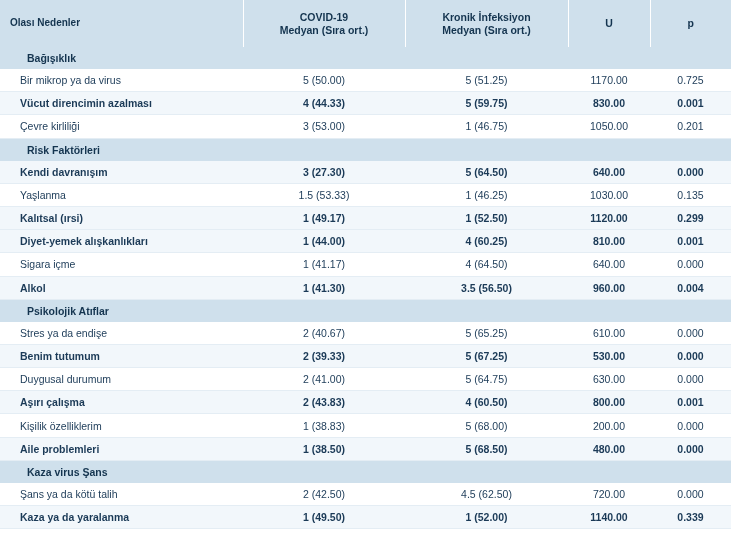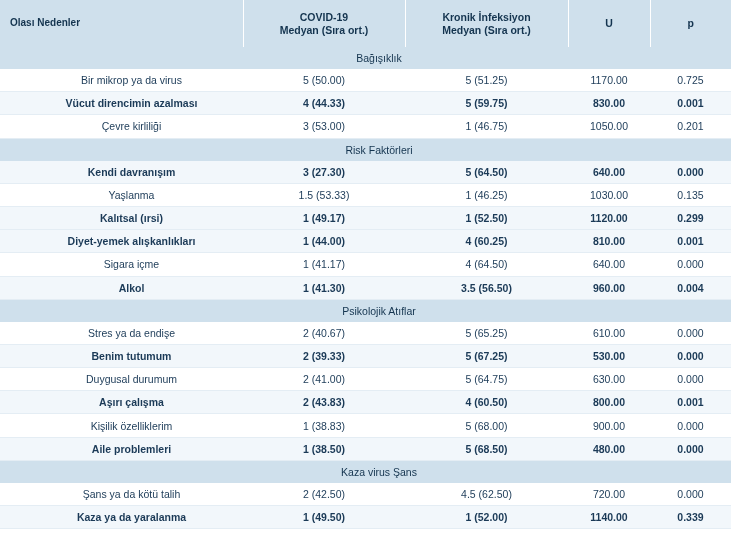--- a/index.html
+++ b/index.html
@@ -49,36 +49,35 @@
   th.col-cause { width: 243px; }
   th.col-covid { width: 162px; }
   th.col-chronic { width: 163px; }
   th.col-u { width: 82px; }
   th.col-p { width: 81px; }
 
   
   tr.section-row td {
     background: #cfe0ec;
     color: #14344f;
-    font-weight: normal;
+    font-weight: bold;
     font-size: 10.5px;
     height: 22px;
     padding-left: 27px;
     vertical-align: middle;
-    text-align: center;
   }
   
   tr.data-row td {
     height: 22.2px;
     font-size: 10.5px;
     vertical-align: middle;
     border-bottom: 1px solid #e4edf4;
   }
   tr.data-row td.cause-cell {
-    text-align: center;
+    text-align: left;
     padding-left: 20px;
     color: #1b3a57;
   }
   tr.data-row td.num-cell {
     text-align: center;
     color: #1b3a57;
   }
   tr.data-row.alt td {
     background: #f2f7fb;
     font-weight: bold;
@@ -212,21 +211,21 @@
         <td class="cause-cell">Aşırı çalışma</td>
         <td class="num-cell">2 (43.83)</td>
         <td class="num-cell">4 (60.50)</td>
         <td class="num-cell">800.00</td>
         <td class="num-cell">0.001</td>
       </tr>
       <tr class="data-row">
         <td class="cause-cell">Kişilik özelliklerim</td>
         <td class="num-cell">1 (38.83)</td>
         <td class="num-cell">5 (68.00)</td>
-        <td class="num-cell">900.00</td>
+        <td class="num-cell">200.00</td>
         <td class="num-cell">0.000</td>
       </tr>
       <tr class="data-row alt">
         <td class="cause-cell">Aile problemleri</td>
         <td class="num-cell">1 (38.50)</td>
         <td class="num-cell">5 (68.50)</td>
         <td class="num-cell">480.00</td>
         <td class="num-cell">0.000</td>
       </tr>
       <tr class="section-row">

